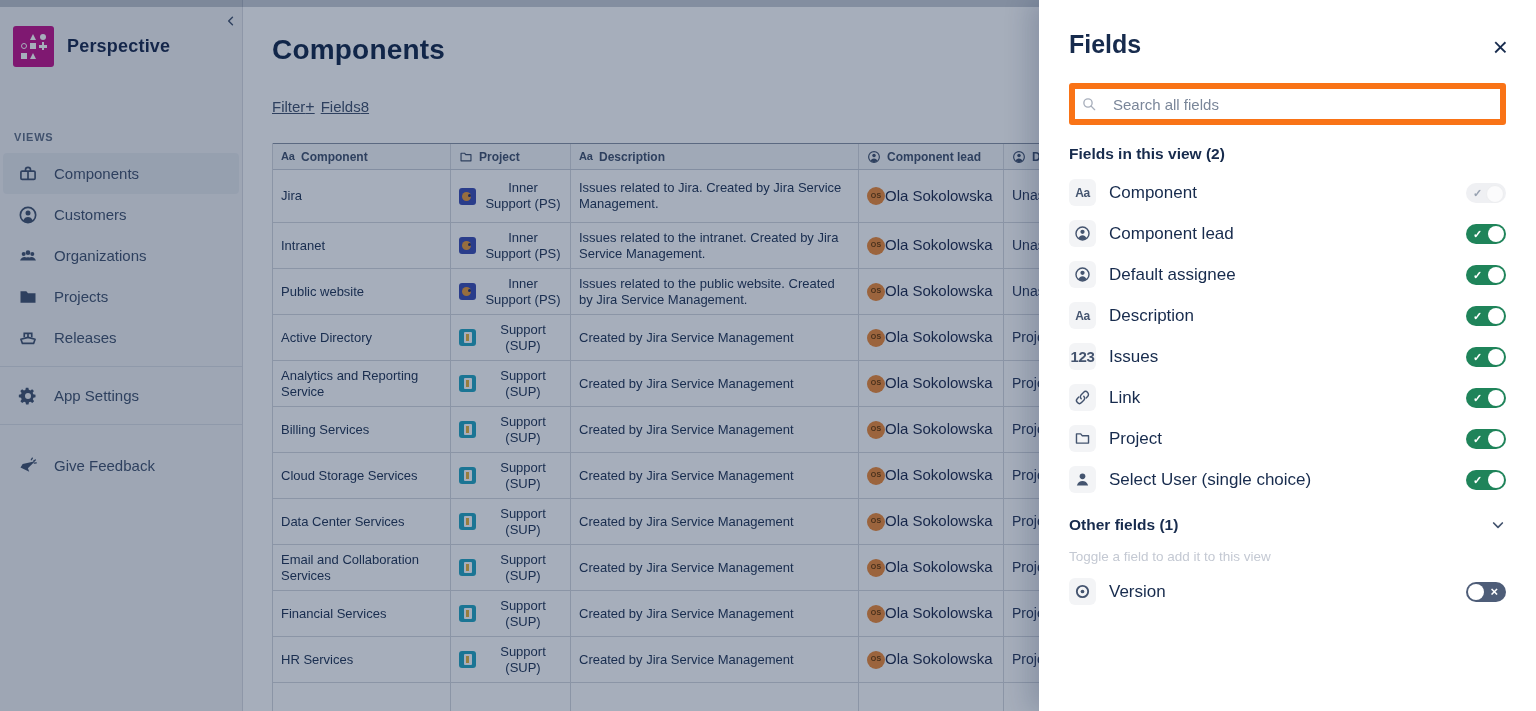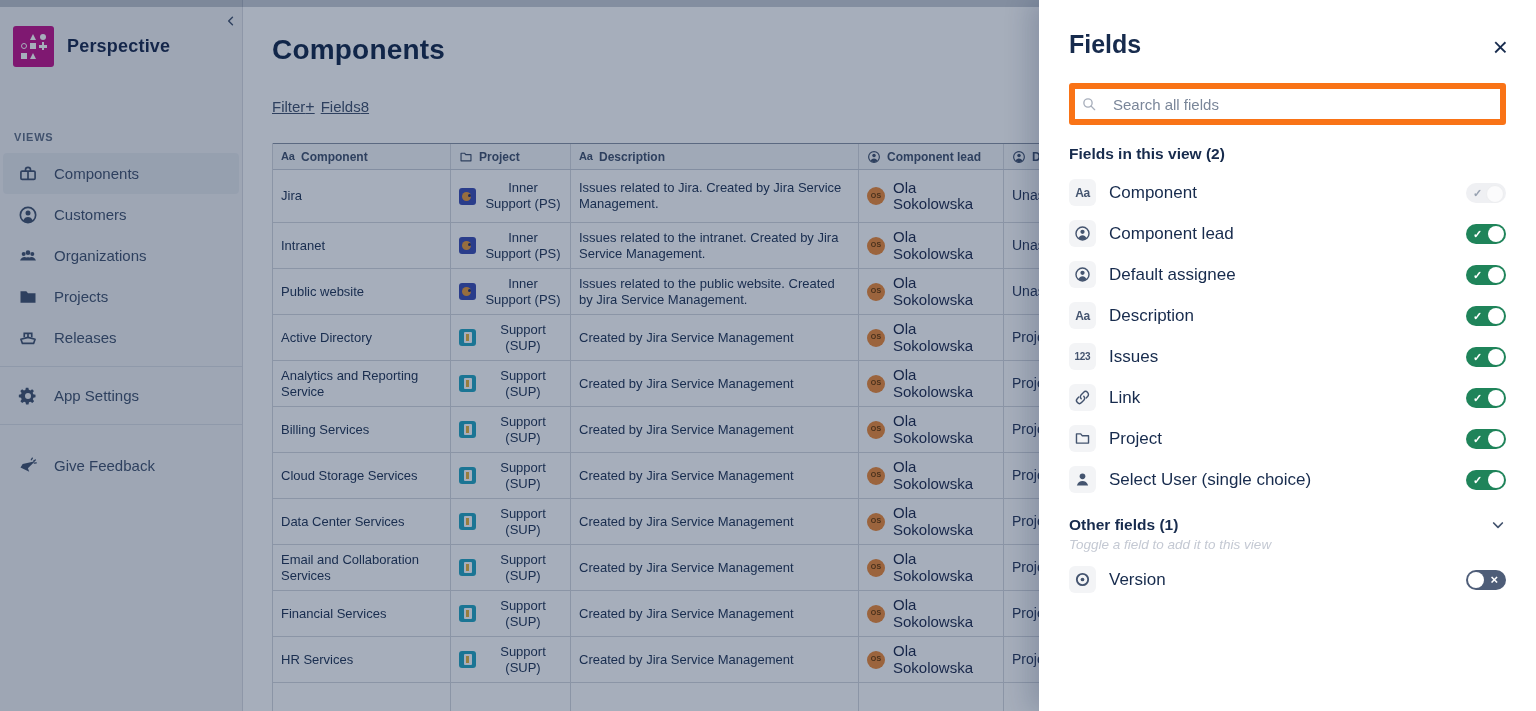--- a/index.html
+++ b/index.html
@@ -48,21 +48,21 @@
   .td { padding:5px 8px; border-right:1px solid #D5D8DF; font-size:13px; color:#253858; display:flex; align-items:center; line-height:1.22; overflow:hidden; }
   .td:last-child { border-right:none; }
   .c-proj { gap:8px;text-align:center; }
   .pav { width:17px; height:17px; border-radius:3px; flex:0 0 17px; position:relative; }
   .pav.inner { background:#3E4FB5; }
   .pav.inner::after { content:""; position:absolute; left:3px; top:4px; width:9px; height:9px; border-radius:50%; background:#E89B3C; }
   .pav.inner::before { content:""; position:absolute; left:9px; top:6px; width:3px; height:3px; border-radius:50%; background:#23306e; z-index:1; }
   .pav.support { background:#27A7C3; }
   .pav.support::after { content:""; position:absolute; left:5px; top:3px; width:7.5px; height:11px; background:#fff; border-radius:1px; }
   .pav.support::before { content:""; position:absolute; left:7px; top:5px; width:3px; height:7px; background:#E8B43C; z-index:1; }
-  .c-lead { gap:8px; font-size:15px; color:#1F2B4D; }
+  .c-lead { font-size:15px; color:#1F2B4D; }
   .uav { width:18px; height:18px; border-radius:50%; background:#EE8B3A; color:#6B3A06; font-size:7px; font-weight:700; display:flex; align-items:center; justify-content:center; flex:0 0 18px; letter-spacing:.2px; }
   .lname { line-height:1.1; }
   .c-asg { font-size:14px; color:#2B3A5C; white-space:nowrap; }
 
   
   .blanket { position:absolute; left:0; top:0; width:1039px; height:711px; background:rgba(9,30,66,.36); z-index:50; }
   .blanket::before { content:""; position:absolute; left:0; top:0; width:100%; height:7px; background:rgba(9,30,66,.22); }
 
   
   .panel { position:absolute; left:1039px; top:0; width:497px; height:711px; background:#fff; z-index:100; padding:0 30px; box-shadow:-10px 0 24px rgba(9,30,66,.18); }
@@ -71,36 +71,36 @@
   .search { position:relative; margin-top:24px; }
   .search input { width:100%; height:42px; border:6px solid #f97316; border-radius:3px; padding:0 12px 0 38px; font-size:15px; color:#172B4D; font-family:"Liberation Sans",sans-serif; outline:none; background:#fff; }
   .search input::placeholder { color:#7A8699; }
   .search .sic { position:absolute; left:12px; top:13px; width:16px; height:16px; color:#A7AEBB; }
   .p-head { margin-top:20px; font-size:15.5px; font-weight:700; color:#172B4D; }
   .flist { margin-top:9px; }
   .frow { height:41px; display:flex; align-items:center; gap:13px; }
   .fic { width:27px; height:27px; border-radius:6px; background:#F3F4F6; color:#44546F; display:flex; align-items:center; justify-content:center; flex:0 0 27px; }
   .fic svg { width:17px; height:17px; }
   .fic.glyph { font-size:12px; font-weight:700; letter-spacing:-.3px; }
-  .fic.glyph.num { font-size:10px; }
+  .fic.glyph.num { font-size:15px; }
   .flabel { flex:1; font-size:17px; color:#172B4D; }
   .toggle { position:relative; width:40px; height:20px; border-radius:11px; cursor:pointer; flex:0 0 40px; }
   .toggle.on { background:#1F845A; }
   .toggle.on::before { content:"✓"; position:absolute; left:7px; top:50%; transform:translateY(-50%); color:#fff; font-size:11px; font-weight:700; }
   .toggle.on::after { content:""; position:absolute; right:2px; top:2px; width:16px; height:16px; border-radius:50%; background:#fff; }
   .toggle.locked { background:#EFF0F3; cursor:default; }
   .toggle.locked::before { content:"✓"; position:absolute; left:7px; top:50%; transform:translateY(-50%); color:#98A2B1; font-size:11px; font-weight:700; }
   .toggle.locked::after { content:""; position:absolute; right:2px; top:2px; width:16px; height:16px; border-radius:50%; background:#FBFBFC; border:1px solid #EDEEF0; }
   .toggle.off { background:#4E5D78; }
   .toggle.off::before { content:"×"; position:absolute; right:8px; top:50%; transform:translateY(-52%); color:#fff; font-size:13px; font-weight:700; }
   .toggle.off::after { content:""; position:absolute; left:2px; top:2px; width:16px; height:16px; border-radius:50%; background:#fff; }
   .other-head { margin-top:16px; display:flex; align-items:center; justify-content:space-between; }
   .other-head .oh { font-size:15.5px; font-weight:700; color:#172B4D; }
   .chev { width:16px; height:16px; color:#44546F; cursor:pointer; }
-  .hint { margin-top:3px; font-size:13.5px; color:#C4C9D3;font-style:italic; }
+  .hint { margin-top:15px; font-size:13.5px; color:#C4C9D3; }
   .vlist { margin-top:7px; }
   svg { display:block; }
 </style>
 </head>
 <body>
 
 <svg width="0" height="0" style="position:absolute">
   <defs>
     <symbol id="i-user-circle" viewBox="0 0 24 24">
       <circle cx="12" cy="12" r="9.2" fill="none" stroke="currentColor" stroke-width="2"></circle>

